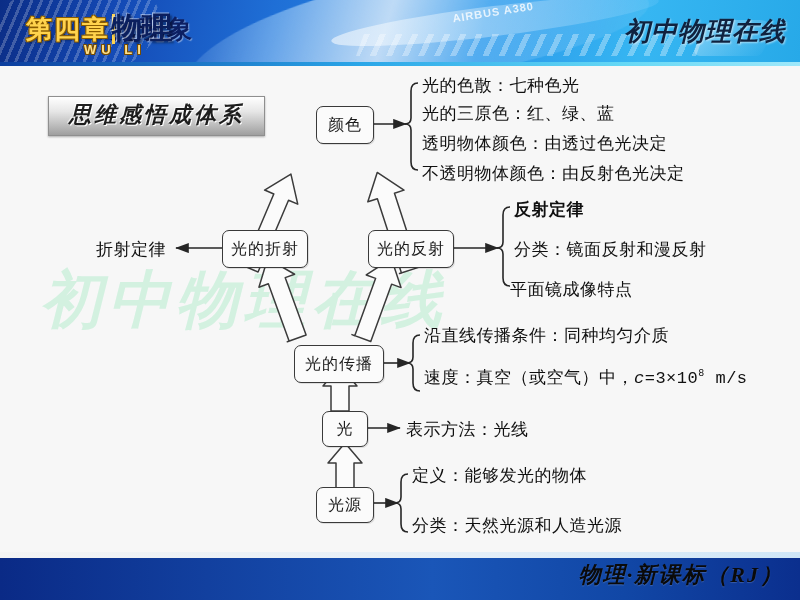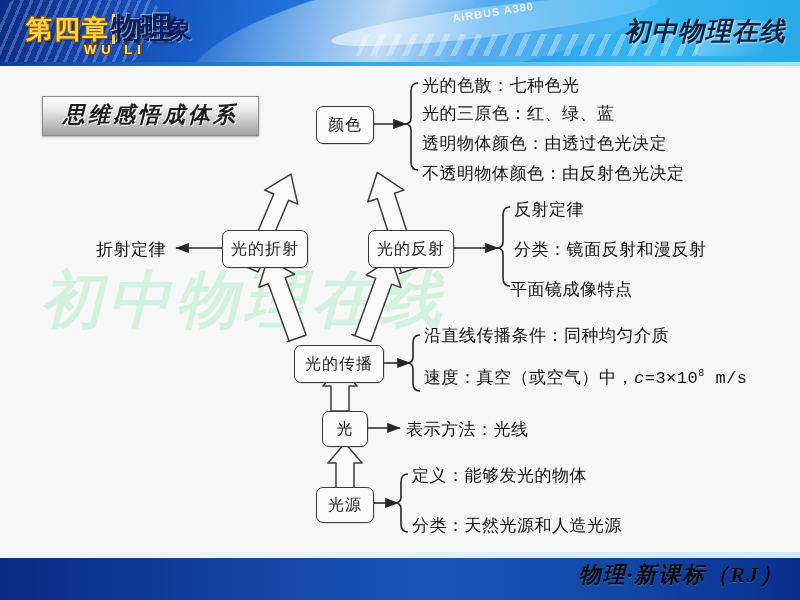--- a/index.html
+++ b/index.html
@@ -109,21 +109,21 @@
     text-shadow:1px 1px 2px rgba(255,255,255,.55);
     letter-spacing:1px;
   }
   .hdr-edge{
     position:absolute;left:0;top:62px;width:800px;height:4px;
     background:linear-gradient(90deg,#0c3e9e,#2aa6e8 45%,#66d8f5 78%,#9fe8fa 100%);
   }
 
   
   .banner{
-    position:absolute;left:42px;top:96px;
+    position:absolute;left:48px;top:96px;
     padding:3px 20px 5px 20px;
     border-radius:0;
     background:linear-gradient(180deg,#ffffff 0%,#e6e6e6 38%,#9f9f9f 100%);
     border:1.5px solid #8f8f8f;
     box-shadow:0 1px 2px rgba(0,0,0,.3);
   }
   .banner span{
     font-size:22px;font-weight:bold;font-style:italic;
     color:#1d1d1d;
     letter-spacing:3px;
@@ -280,21 +280,21 @@
       <span>光源</span>
     </div>
 
     <div class="txt" style="left:422px;top:8px;">光的色散：七种色光</div>
     <div class="txt" style="left:422px;top:36px;">光的三原色：红、绿、蓝</div>
     <div class="txt" style="left:422px;top:66px;">透明物体颜色：由透过色光决定</div>
     <div class="txt" style="left:422px;top:96px;">不透明物体颜色：由反射色光决定</div>
 
     <div class="txt" style="left:96px;top:172px;">折射定律</div>
 
-    <div class="txt" style="left:514px;top:132px;">反射定律</div>
+    <div class="txt" style="left:514px;top:132px;font-weight:bold;">反射定律</div>
     <div class="txt" style="left:514px;top:172px;">分类：镜面反射和漫反射</div>
     <div class="txt" style="left:510px;top:212px;">平面镜成像特点</div>
 
     <div class="txt" style="left:424px;top:258px;">沿直线传播条件：同种均匀介质</div>
     <div class="txt" style="left:424px;top:300px;font-family:Liberation Mono, monospace;">
       <span>速度：真空（或空气）中，</span><span class="it">c</span><span>=3×10</span><sup>8</sup><span> m/s</span>
     </div>
 
     <div class="txt" style="left:406px;top:352px;">表示方法：光线</div>
 

